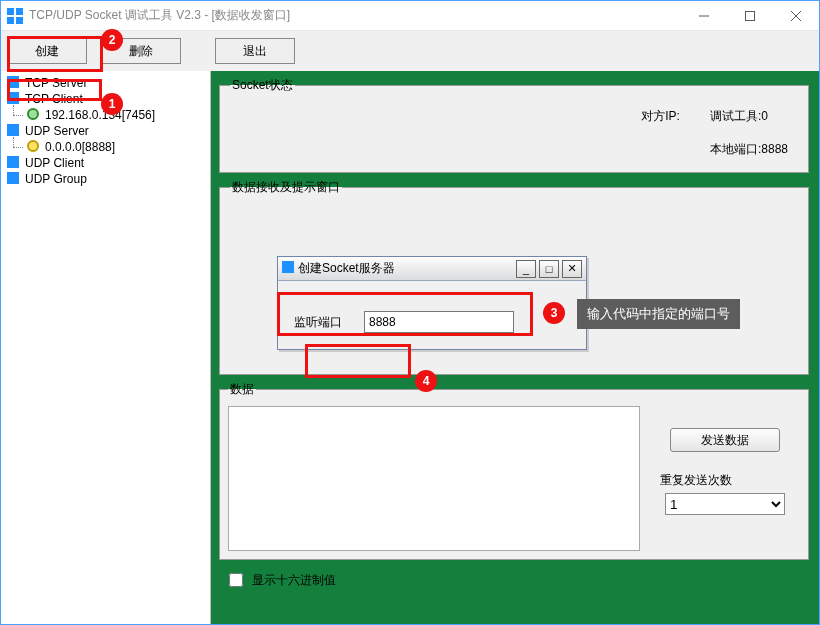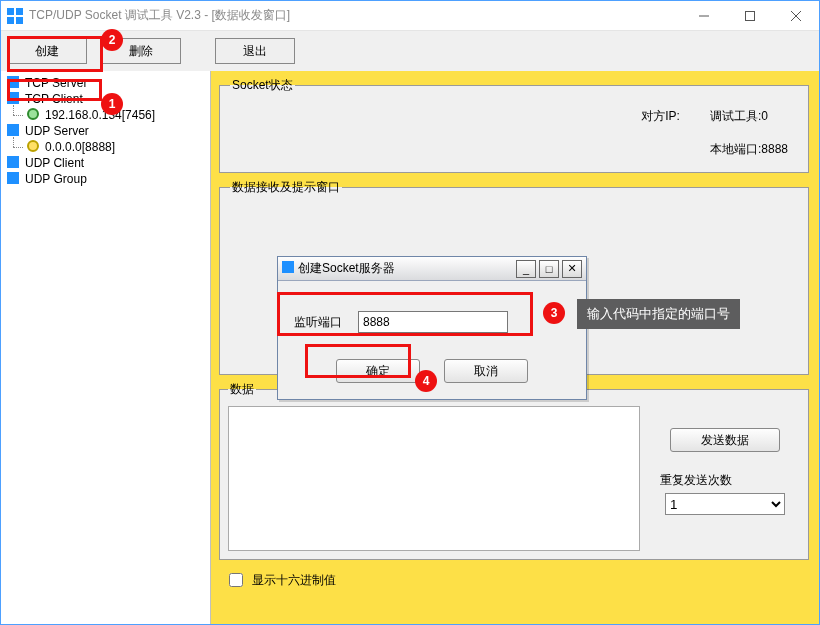--- a/index.html
+++ b/index.html
@@ -6,21 +6,21 @@
   html, body { margin:0; padding:0; }
   body {
     font-family: "Microsoft YaHei","Segoe UI",Tahoma,Arial,sans-serif;
     font-size:12px;
     color:#000;
     background:#f5f5f5;
   }
 
   .window {
     width:820px; height:625px;
-    background:#fde047;
+    background:#15803d;
     border:1px solid #4da0ff;
     position:relative;
     display:flex;
     flex-direction:column;
     overflow:hidden;
   }
 
   
   .titlebar {
     height:30px;
@@ -190,21 +190,21 @@
     width:20px; height:18px;
     border:1px solid #666;
     background:linear-gradient(#fff,#dcdcdc);
     margin-left:3px;
     display:flex; align-items:center; justify-content:center;
     font-size:11px; font-family:Arial,sans-serif;
   }
   .dlg-body{
     padding:30px 16px 16px;
   }
-  .dlg-row{ display:flex; align-items:center; gap:16px; }
+  .dlg-row{ display:flex; align-items:center; gap:22px; }
   .dlg-row label{ }
   .port-input{
     width:150px; height:22px;
     border:1px solid #777; padding:0 4px;
     font-size:12px;
   }
   .dlg-actions{
     display:flex; gap:24px; justify-content:center;
     margin-top:26px;
   }
@@ -363,24 +363,20 @@
       <span class="t">创建Socket服务器</span>
       <span class="dlg-btn">_</span>
       <span class="dlg-btn">□</span>
       <span class="dlg-btn">✕</span>
     </div>
     <div class="dlg-body">
       <div class="dlg-row">
         <label>监听端口</label>
         <input class="port-input" value="8888" style="">
       </div>
-      <div class="dlg-actions">
-        <button class="w-btn">确定</button>
-        <button class="w-btn">取消</button>
-      </div>
     </div>
   </div>
 
   <div class="ann-box ann1"></div>
   <div class="badge b1">1</div>
 
   <div class="ann-box ann2"></div>
   <div class="badge b2">2</div>
 
   <div class="ann-box ann3"></div>

